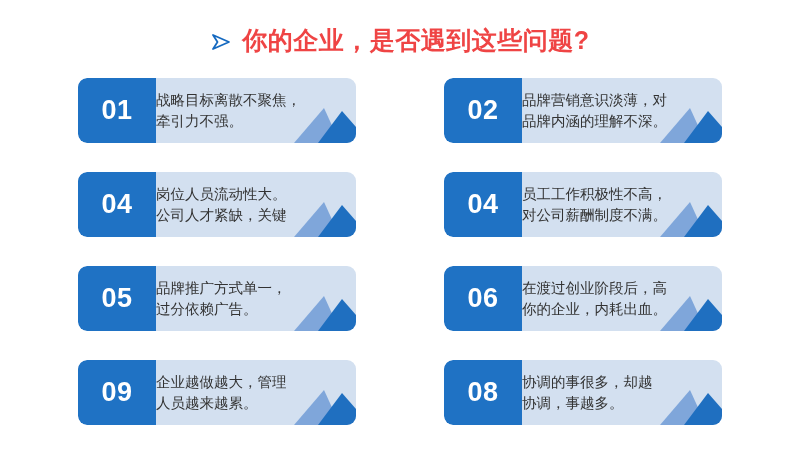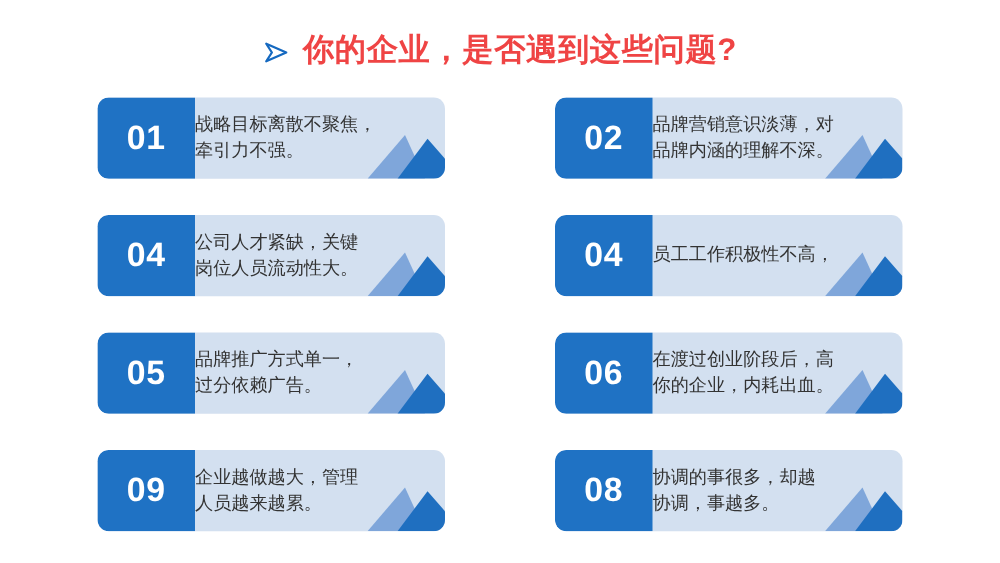--- a/index.html
+++ b/index.html
@@ -148,33 +148,34 @@
     </div>
     <svg class="corner-deco" viewBox="0 0 62 42" preserveAspectRatio="none">
       <path d="M0 42 L30 7 L46 42 Z" fill="#7fa6da"></path>
       <path d="M24 42 L48 10 L62 26 L62 42 Z" fill="#1f6fc0"></path>
     </svg>
   </div>
 
   <div class="card">
     <div class="card-number">04</div>
     <div class="card-body">
+      <span class="card-line">岗位人员流动性大。</span>
       <span class="card-line">公司人才紧缺，关键</span>
-      <span class="card-line">岗位人员流动性大。</span>
     </div>
     <svg class="corner-deco" viewBox="0 0 62 42" preserveAspectRatio="none">
       <path d="M0 42 L30 7 L46 42 Z" fill="#7fa6da"></path>
       <path d="M24 42 L48 10 L62 26 L62 42 Z" fill="#1f6fc0"></path>
     </svg>
   </div>
 
   <div class="card">
     <div class="card-number">04</div>
     <div class="card-body">
       <span class="card-line">员工工作积极性不高，</span>
+      <span class="card-line">对公司薪酬制度不满。</span>
     </div>
     <svg class="corner-deco" viewBox="0 0 62 42" preserveAspectRatio="none">
       <path d="M0 42 L30 7 L46 42 Z" fill="#7fa6da"></path>
       <path d="M24 42 L48 10 L62 26 L62 42 Z" fill="#1f6fc0"></path>
     </svg>
   </div>
 
   <div class="card">
     <div class="card-number">05</div>
     <div class="card-body">

